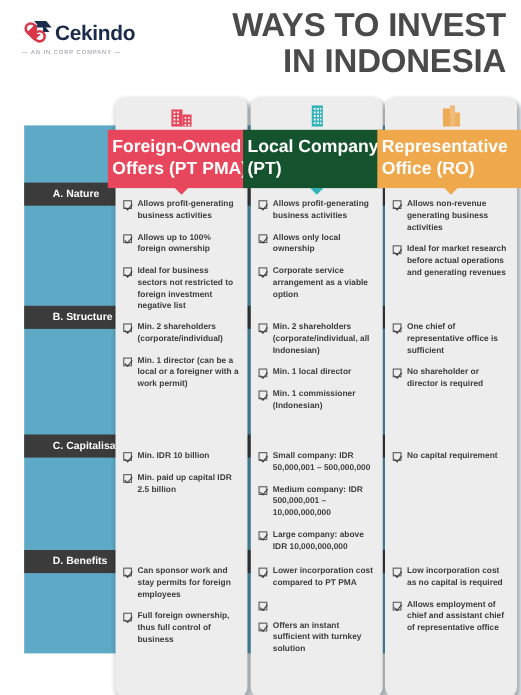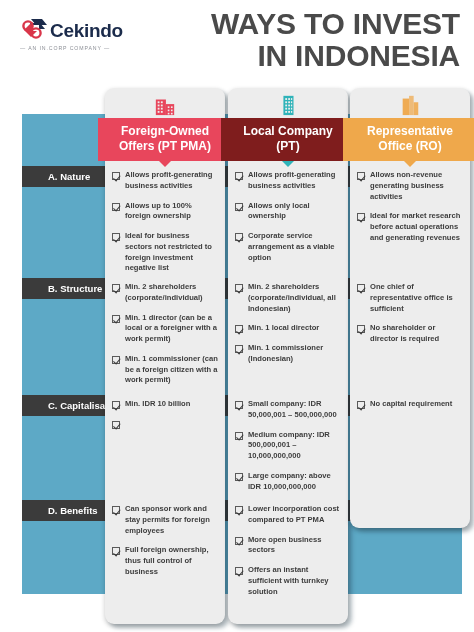--- a/index.html
+++ b/index.html
@@ -81,34 +81,34 @@
   .card-icon {
     height:30px;
     display:flex; align-items:center; justify-content:center;
     padding-top:4px;
   }
 
   .card-head {
     position:relative;
     width:134px; margin-left:-7px;
     padding:6px 4px 7px 4px;
-    text-align:center;
+    text-align:left;
     color:#fff;
-    font-size:12px; font-weight:bold; line-height:1.25;
+    font-size:16px; font-weight:bold; line-height:1.25;
   }
   .card-head::after {
     content:"";
     position:absolute; left:50%; bottom:-6px;
     margin-left:-6px;
     border-left:6px solid transparent;
     border-right:6px solid transparent;
     border-top:6px solid currentColor;
   }
   .head-pma  { background:#e8465c; color:#e8465c; }
-  .head-pt   { background:#7f1d1d; color:#2fb3b9; }
+  .head-pt   { background:#14532d; color:#2fb3b9; }
   .head-ro   { background:#efa84b; color:#efa84b; }
   .card-head span { color:#fff; display:block; }
 
   .card-body { padding:9px 7px 24px 7px;font-weight:bold; }
 
   .bullet {
     display:flex; align-items:flex-start;
     margin-bottom:9px;
   }
   .bullet:last-child { margin-bottom:0; }
@@ -227,32 +227,29 @@
               </div>
               <div class="rowblock r2">
                 <div class="bullet">
                   <span class="chk"></span>
                   <span class="btxt">Min. 2 shareholders (corporate/individual)</span>
                 </div>
                 <div class="bullet">
                   <span class="chk"></span>
                   <span class="btxt">Min. 1 director (can be a local or a foreigner with a work permit)</span>
                 </div>
-                <div class="bullet">
-                  <span class="chk"></span>
-                  <span class="btxt">Min. 1 commissioner (can be a foreign citizen with a work permit)</span>
-                </div>
               </div>
               <div class="rowblock r3">
                 <div class="bullet">
                   <span class="chk"></span>
                   <span class="btxt">Min. IDR 10 billion</span>
                 </div>
                 <div class="bullet">
                   <span class="chk"></span>
+                  <span class="btxt">Min. paid up capital IDR 2.5 billion</span>
                 </div>
               </div>
               <div class="rowblock r4">
                 <div class="bullet">
                   <span class="chk"></span>
                   <span class="btxt">Can sponsor work and stay permits for foreign employees</span>
                 </div>
                 <div class="bullet">
                   <span class="chk"></span>
                   <span class="btxt">Full foreign ownership, thus full control of business</span>
@@ -333,21 +330,20 @@
                   <span class="btxt">Large company: above IDR 10,000,000,000</span>
                 </div>
               </div>
               <div class="rowblock r4">
                 <div class="bullet">
                   <span class="chk"></span>
                   <span class="btxt">Lower incorporation cost compared to PT PMA</span>
                 </div>
                 <div class="bullet">
                   <span class="chk"></span>
-                  <span class="btxt">More open business sectors</span>
                 </div>
                 <div class="bullet">
                   <span class="chk"></span>
                   <span class="btxt">Offers an instant sufficient with turnkey solution</span>
                 </div>
               </div>
             </div>
           </div>
         </div>
         <div class="col" style="left: 350px;">
@@ -384,19 +380,29 @@
                   <span class="chk"></span>
                   <span class="btxt">No shareholder or director is required</span>
                 </div>
               </div>
               <div class="rowblock r3">
                 <div class="bullet">
                   <span class="chk"></span>
                   <span class="btxt">No capital requirement</span>
                 </div>
               </div>
+              <div class="rowblock r4">
+                <div class="bullet">
+                  <span class="chk"></span>
+                  <span class="btxt">Low incorporation cost as no capital is required</span>
+                </div>
+                <div class="bullet">
+                  <span class="chk"></span>
+                  <span class="btxt">Allows employment of chief and assistant chief of representative office</span>
+                </div>
+              </div>
             </div>
           </div>
         </div>
       </div>
   </div>
 
 </div>
 
 </body></html>

